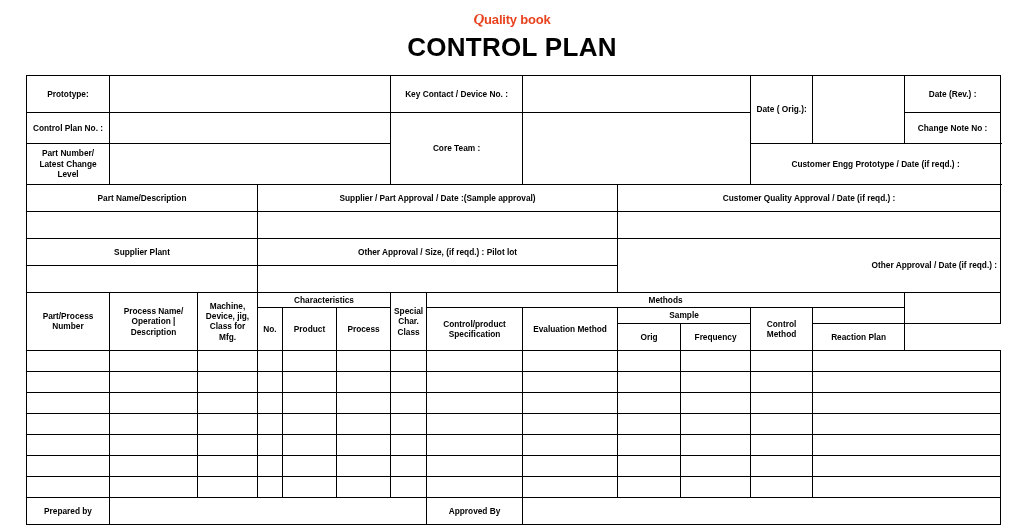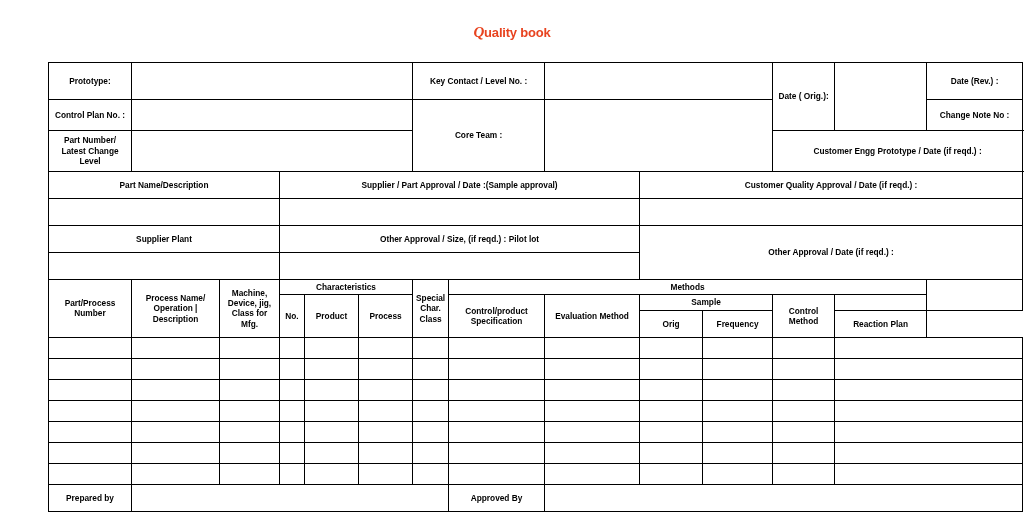--- a/index.html
+++ b/index.html
@@ -16,21 +16,21 @@
   }
   .page {
     position: relative;
     width: 1024px;
     height: 527px;
     box-sizing: border-box;
   }
   
   .brand {
     text-align: center;
-    padding-top: 24px;
+    padding-top: 11px;
     line-height: 1;
   }
   .brand-mark {
     display: inline-block;
     font-size: 13px;
     font-weight: bold;
     color: #e8431f;
     letter-spacing: -0.2px;
   }
   .brand-mark .q {
@@ -43,53 +43,53 @@
     font-size: 26px;
     font-weight: bold;
     letter-spacing: 0.3px;
     margin-top: 5px;
     margin-bottom: 0;
   }
   
   .sheet {
     position: absolute;
     left: 26px;
-    top: 62px;
+    top: 75px;
     width: 974px;
-    margin-left: 22px;
   }
   table.cp {
     border-collapse: collapse;
     table-layout: fixed;
     width: 974px;
   }
   table.cp td {
     border: 1px solid #000000;
     font-size: 8.3px;
     font-weight: bold;
     padding: 2px 3px;
     vertical-align: middle;
     line-height: 1.25;
   }
   td.c { text-align: center; }
-  td.l { text-align: center; }
+  td.l { text-align: right; }
   td.blank { }
   .h-row td { text-align: center; }
   .row-empty { height: 21px; }
   .left-pad { padding-left: 5px; }
 </style>
 </head>
 <body>
 
 <div class="page">
 
   <div class="brand">
     <span class="brand-mark"><span class="q">Q</span><span>uality book</span></span>
   </div>
 
+  <div class="doc-title">CONTROL PLAN</div>
 
   <div class="sheet">
     <table class="cp">
       <colgroup>
         <col style="width:83px">
         <col style="width:88px">
         <col style="width:60px">
         <col style="width:25px">
         <col style="width:54px">
         <col style="width:54px">
@@ -100,21 +100,21 @@
         <col style="width:70px">
         <col style="width:62px">
         <col style="width:92px">
         <col style="width:96px">
       </colgroup>
 
       <tbody>
           <tr>
         <td class="c" style="height:32px">Prototype:</td>
         <td class="blank" colspan="5"></td>
-        <td class="c" colspan="2" style="width:132px">Key Contact / Level No. :</td>
+        <td class="c" colspan="2" style="width:132px">Key Contact / Device No. :</td>
         <td class="blank" colspan="3"></td>
         <td class="c" rowspan="2">Date ( Orig.):</td>
         <td class="blank" rowspan="2"></td>
         <td class="c">Date (Rev.)  :</td>
       </tr>
 
       <tr>
         <td class="c" style="height:26px">Control Plan No. :</td>
         <td class="blank" colspan="5"></td>
         <td class="c" colspan="2" rowspan="2">Core Team :</td>

